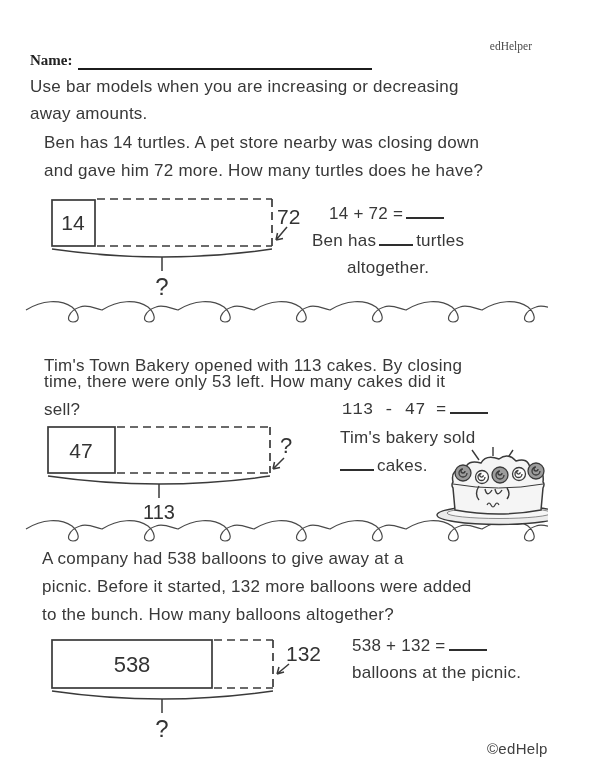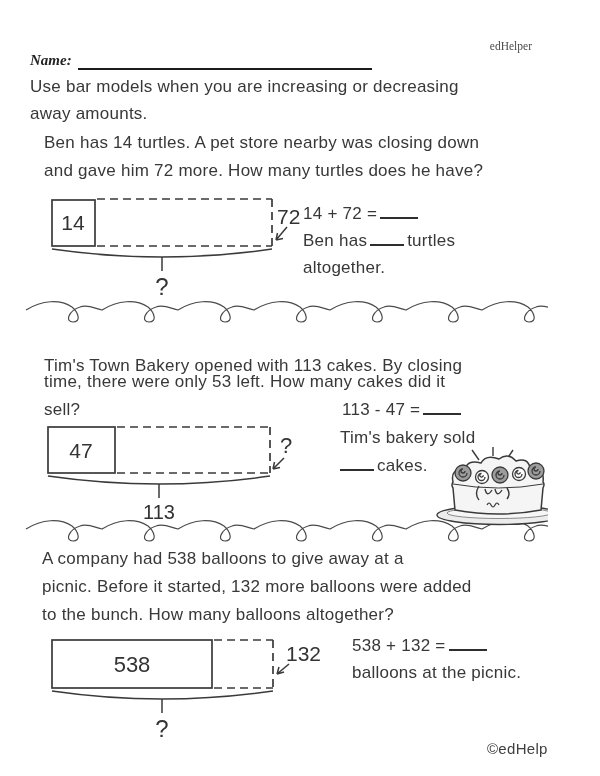--- a/index.html
+++ b/index.html
@@ -2,21 +2,21 @@
 <html><head>
 <meta charset="utf-8">
 <style>
   html,body{margin:0;padding:0;background:#fff;}
   .page{
     position:relative;width:548px;height:776px;background:#ffffff;
     font-family:"Liberation Sans",sans-serif;color:#383838;overflow:hidden;
   }
   .t{position:absolute;white-space:nowrap;font-size:17px;letter-spacing:.25px;line-height:27px;}
   .brand{position:absolute;right:16px;top:40px;font-size:11.5px;color:#4a4a4a;font-family:"Liberation Serif",serif;}
-  .name-label{position:absolute;left:30px;top:52px;font-size:15px;font-weight:bold;font-family:"Liberation Serif",serif;color:#222;font-style:italic;}
+  .name-label{position:absolute;left:30px;top:52px;font-size:15px;font-weight:bold;font-family:"Liberation Serif",serif;color:#222;}
   .name-line{position:absolute;left:78px;top:50px;width:294px;height:18px;border-bottom:2px solid #1c1c1c;}
   .blank{display:inline-block;width:38px;height:14px;border-bottom:2px solid #2e2e2e;margin:0 3px;vertical-align:baseline;}
   .blank.mid{width:34px;}
   .ansrow{display:block;}
   svg text{font-family:"Liberation Sans",sans-serif;fill:#333;}
   .copyright{position:absolute;left:487px;top:712px;font-size:15px;letter-spacing:.3px;color:#404040;margin-top:28px;}
 </style>
 </head>
 <body>
 
@@ -36,34 +36,34 @@
     <rect x="12" y="8" width="43" height="46" fill="none" stroke="#3a3a3a" stroke-width="1.7"></rect>
     <path d="M57 7 H232 M232 7 V54 M57 54 H232" fill="none" stroke="#3a3a3a" stroke-width="1.7" stroke-dasharray="8 5"></path>
     <text x="33" y="38" font-size="21" text-anchor="middle">14</text>
     <text x="237" y="32" font-size="21">72</text>
     <path d="M247 35 L236 48 M236 48 l1.5,-7 M236 48 l7,-1.5" fill="none" stroke="#3a3a3a" stroke-width="1.5"></path>
     <path d="M12 57 Q122 73 232 57" fill="none" stroke="#3a3a3a" stroke-width="1.5"></path>
     <path d="M122 65 L122 79" fill="none" stroke="#3a3a3a" stroke-width="1.5"></path>
     <text x="122" y="103" font-size="24" text-anchor="middle">?</text>
   </svg>
 
-  <div class="t" style="left:303px;top:200px;">
+  <div class="t" style="left:312px;top:200px;text-align:center;">
     <span class="ansrow"><span>14 + 72 =</span><span class="blank"></span></span>
     <span class="ansrow"><span>Ben has</span><span class="blank mid"></span><span>turtles</span></span>
     <span class="ansrow"><span>altogether.</span></span>
   </div>
 
   <svg style="position:absolute;left:24px;top:295px;" width="540" height="30" viewBox="0 0 540 30">
     <path d="M2 15 C18 5 36 4 48 12 C55 18 57 27 49 27 C41 27 44 16 56 12 C64 9 72 14 78 15 C94 5 112 4 124 12 C131 18 133 27 125 27 C117 27 120 16 132 12 C140 9 148 14 154 15 C170 5 188 4 200 12 C207 18 209 27 201 27 C193 27 196 16 208 12 C216 9 224 14 230 15 C246 5 264 4 276 12 C283 18 285 27 277 27 C269 27 272 16 284 12 C292 9 300 14 306 15 C322 5 340 4 352 12 C359 18 361 27 353 27 C345 27 348 16 360 12 C368 9 376 14 382 15 C398 5 416 4 428 12 C435 18 437 27 429 27 C421 27 424 16 436 12 C444 9 452 14 458 15 C474 5 492 4 504 12 C511 18 513 27 505 27 C497 27 500 16 512 12 C520 9 528 14 534 15" fill="none" stroke="#4a4a4a" stroke-width="1.2"></path>
   </svg>
 
   <div class="t" style="left:44px;top:340px;margin-top:12px;">Tim's Town Bakery opened with 113 cakes. By closing</div>
   <div class="t" style="left:44px;top:368px;">time, there were only 53 left. How many cakes did it</div>
   <div class="t" style="left:44px;top:396px;">sell?</div>
-  <div class="t" style="left:342px;top:396px;"><span>113 - 47 =</span><span class="blank"></span></div>
+  <div class="t" style="left:342px;top:396px;font-family:Liberation Mono, monospace;"><span>113 - 47 =</span><span class="blank"></span></div>
 
   <svg style="position:absolute;left:40px;top:420px;" width="280" height="102" viewBox="0 0 280 102">
     <rect x="8" y="7" width="67" height="46" fill="none" stroke="#3a3a3a" stroke-width="1.7"></rect>
     <path d="M77 7 H230 M230 7 V53 M77 53 H230" fill="none" stroke="#3a3a3a" stroke-width="1.7" stroke-dasharray="8 5"></path>
     <text x="41" y="38" font-size="21" text-anchor="middle">47</text>
     <text x="240" y="33" font-size="22">?</text>
     <path d="M244 38 L233 49 M233 49 l1.5,-7 M233 49 l7,-1.5" fill="none" stroke="#3a3a3a" stroke-width="1.5"></path>
     <path d="M8 56 Q119 72 230 56" fill="none" stroke="#3a3a3a" stroke-width="1.5"></path>
     <path d="M119 64 L119 78" fill="none" stroke="#3a3a3a" stroke-width="1.5"></path>
     <text x="119" y="99" font-size="20" text-anchor="middle">113</text>

